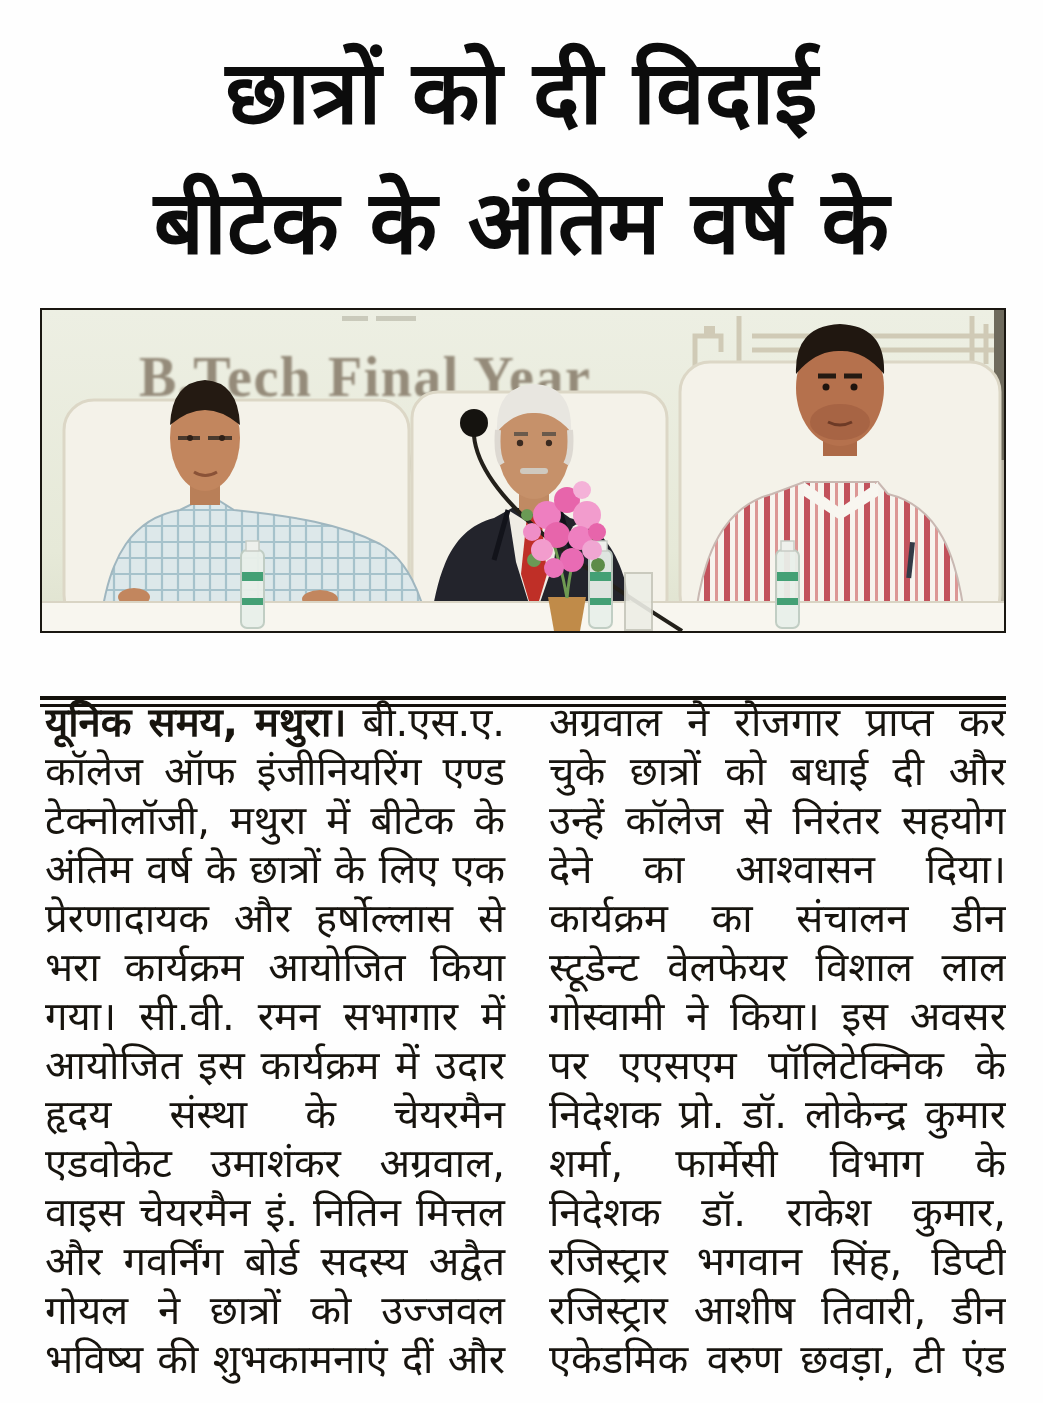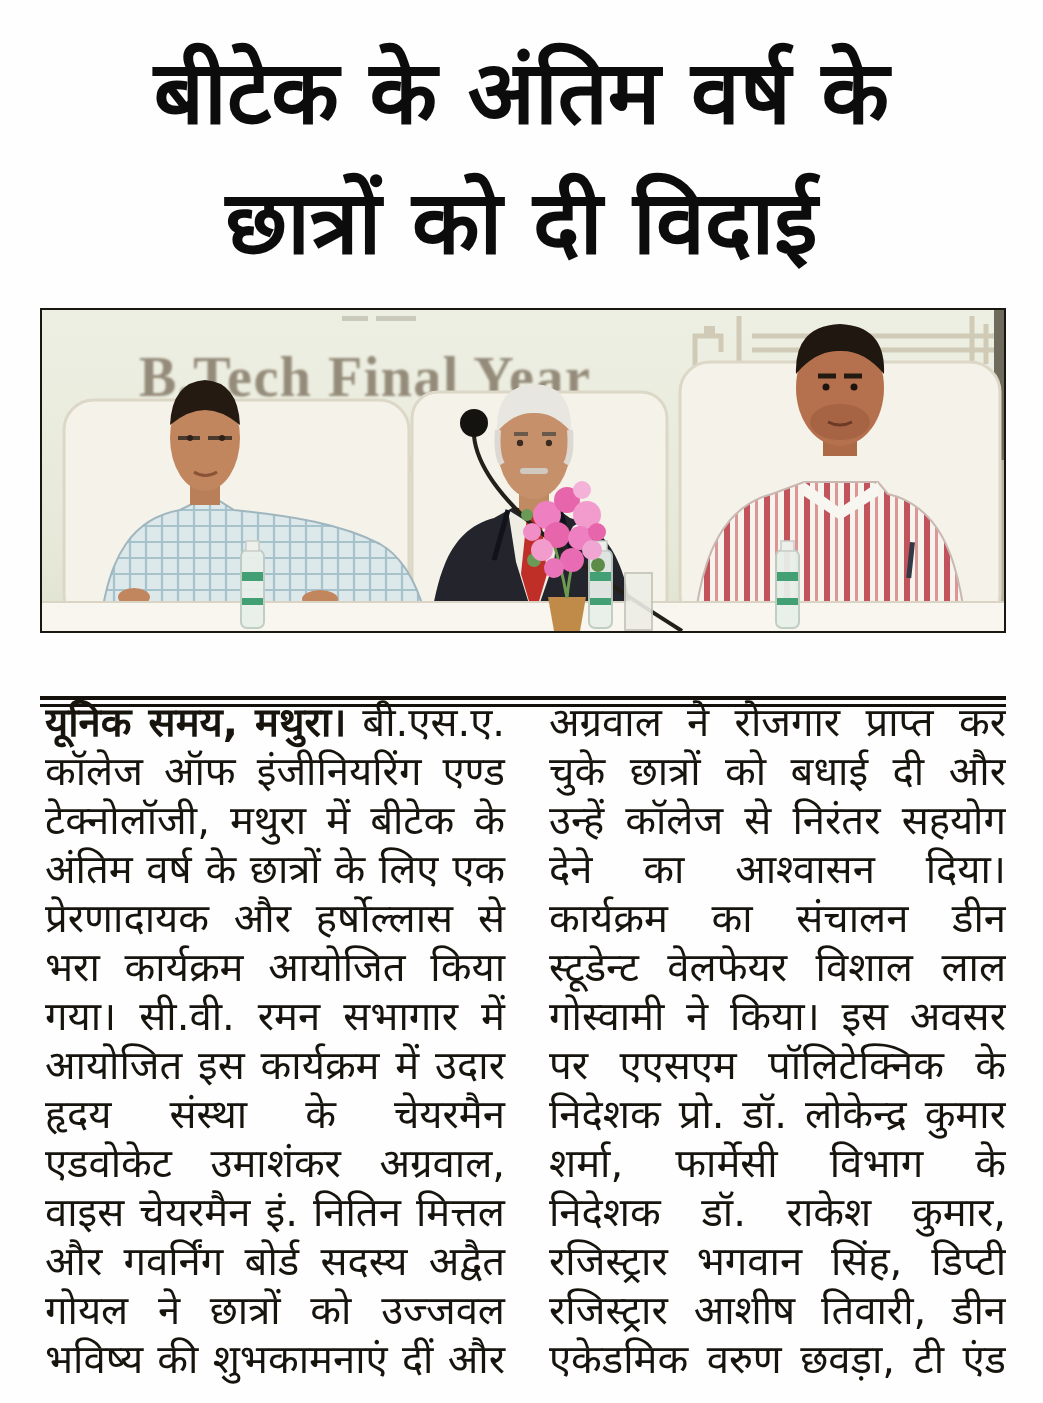--- a/index.html
+++ b/index.html
@@ -35,22 +35,22 @@
   .col { width:460px; }
   .col:last-child { width:457px; }
   .dateline { font-weight:800; }
 </style>
 </head>
 <body>
 
 <div class="page">
 
   <h1 class="headline" style="margin:0;">
+    <span class="hl">छात्रों को दी विदाई</span>
     <span class="hl">बीटेक के अंतिम वर्ष के</span>
-    <span class="hl">छात्रों को दी विदाई</span>
   </h1>
 
   <div class="photo-frame">
     <svg width="962" height="321" viewBox="0 0 962 321" xmlns="http://www.w3.org/2000/svg">
       <defs>
         <pattern id="checkp" width="16" height="16" patternUnits="userSpaceOnUse">
           <rect width="16" height="16" fill="#dde8ea"></rect>
           <path d="M0 8 H16 M8 0 V16" stroke="#a6c2cb" stroke-width="2.2"></path>
         </pattern>
         <pattern id="stripep" width="20" height="20" patternUnits="userSpaceOnUse">

